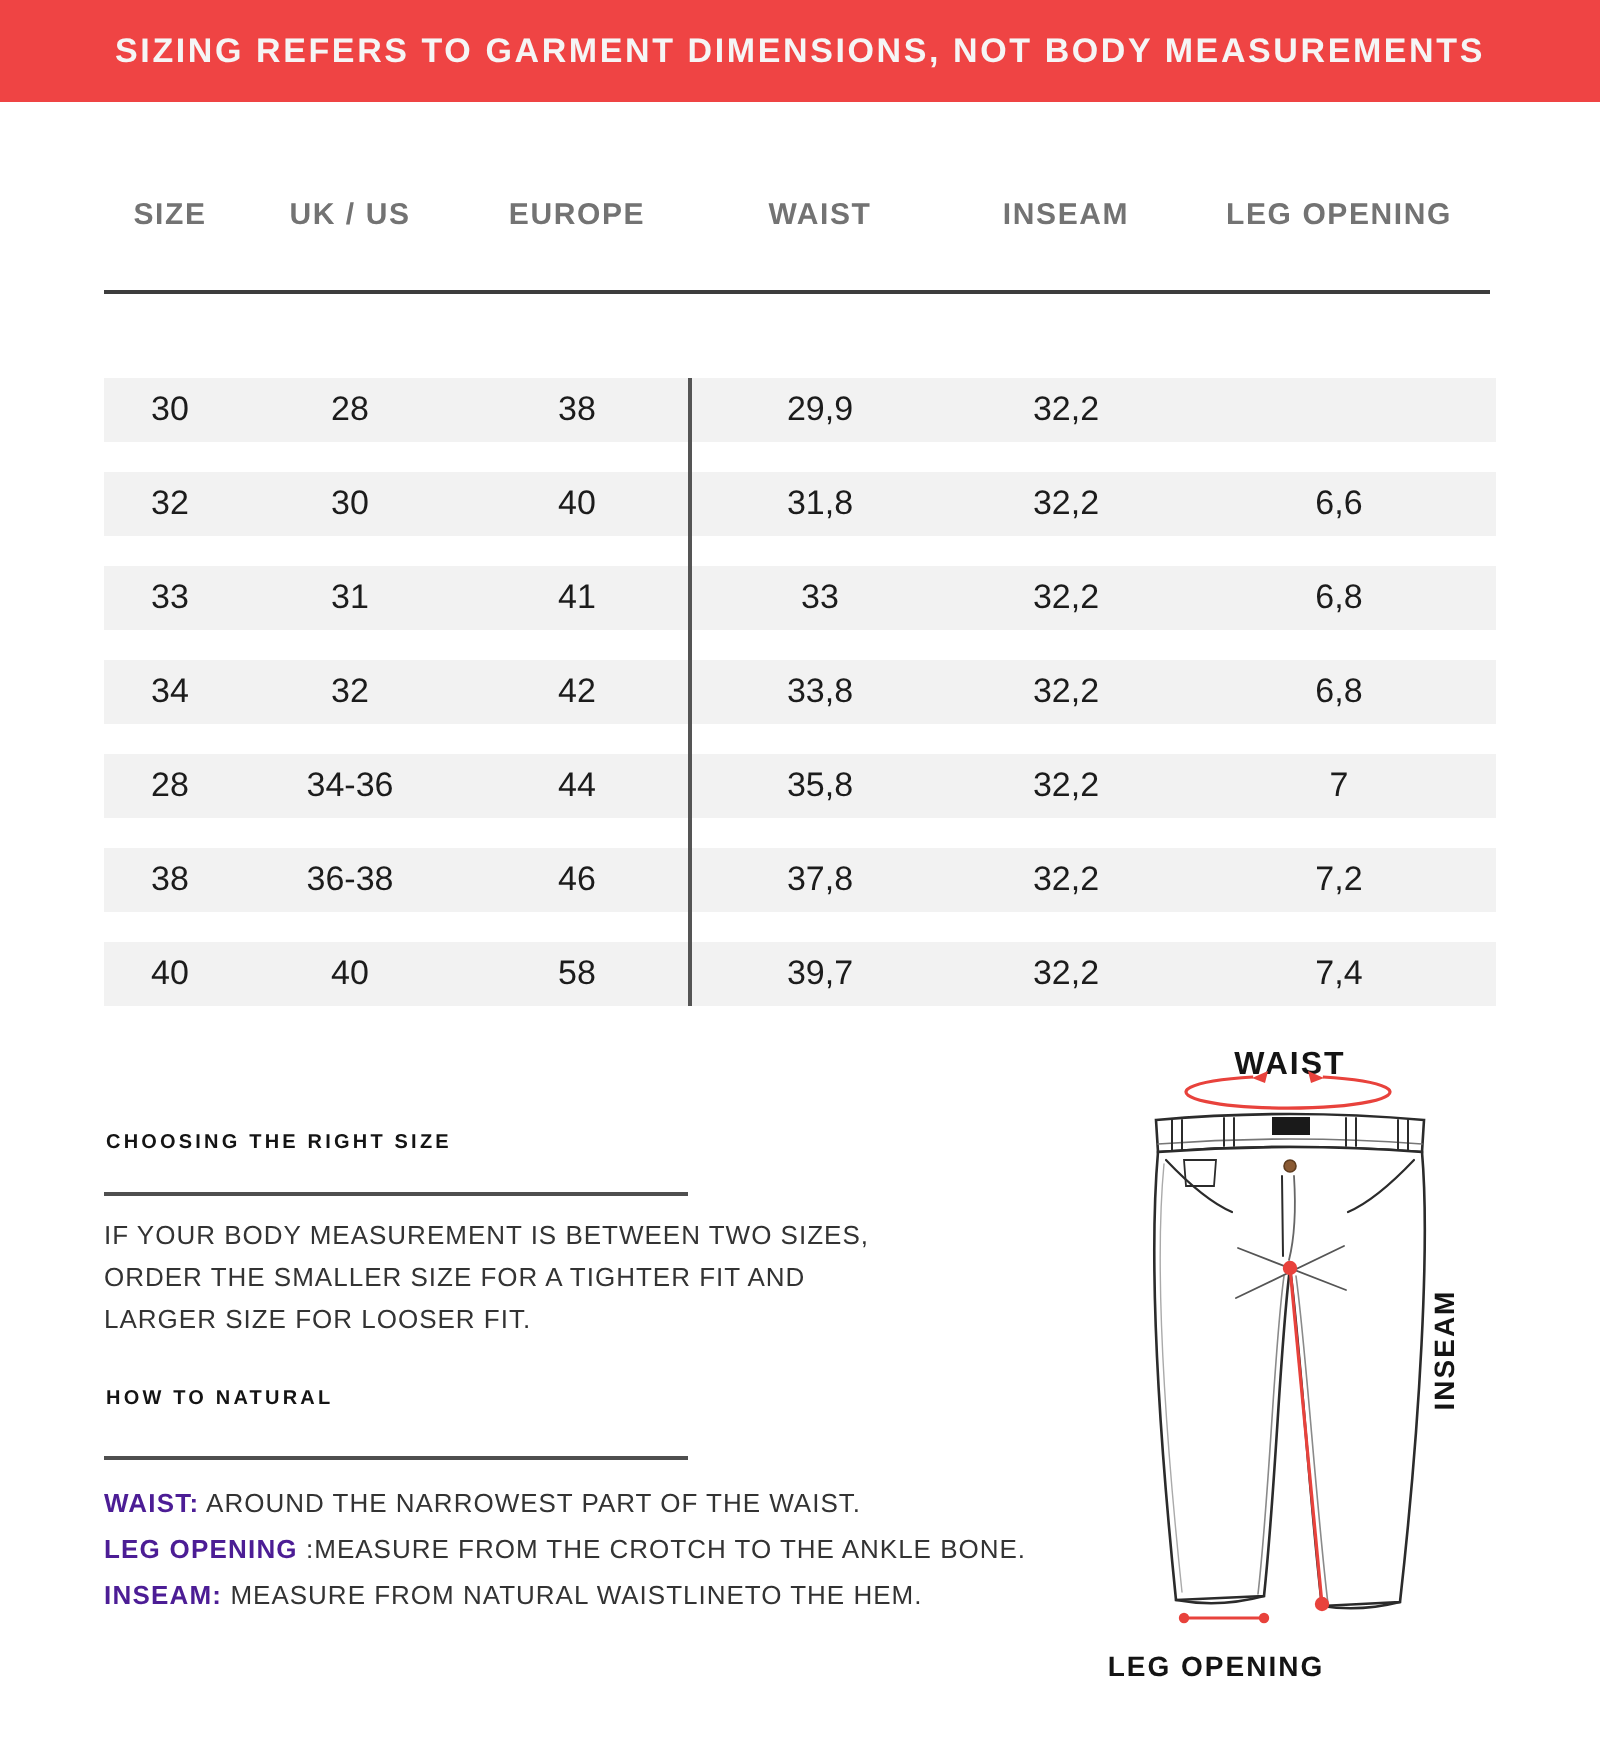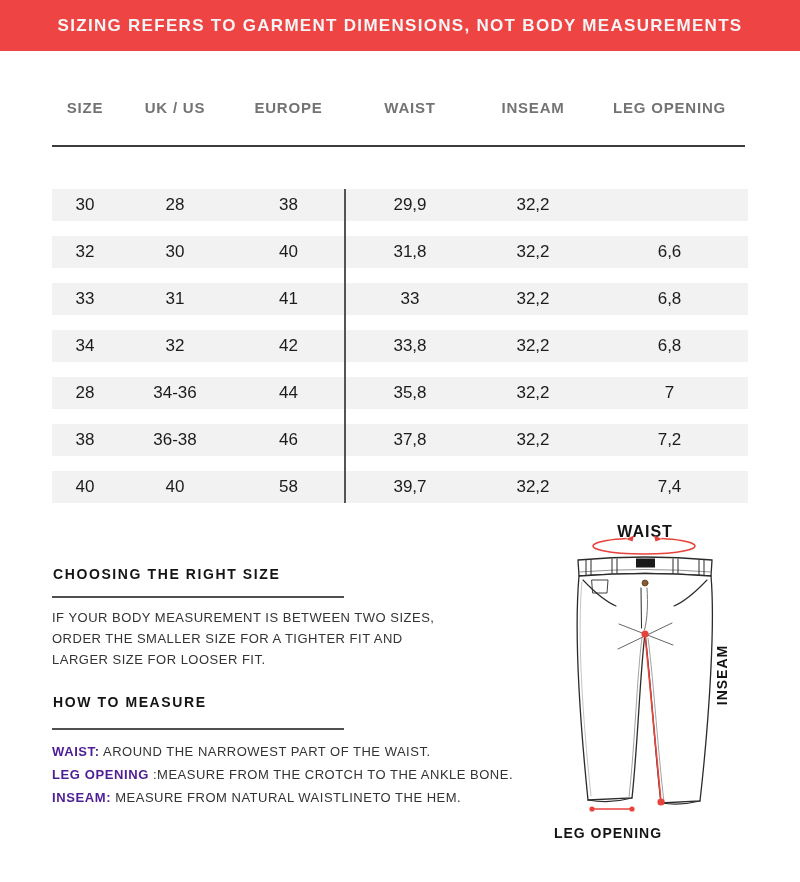--- a/index.html
+++ b/index.html
@@ -32,21 +32,21 @@
   }
   .trow:last-child{margin-bottom:0;}
   .tcell{
     display:flex;align-items:center;justify-content:center;
     font-size:17px;font-weight:500;color:#1c1c1c;white-space:nowrap;
   }
   .col-divider{
     position:absolute;left:344px;top:189px;width:2px;height:314px;background:#555555;
   }
   .section-title{
-    position:absolute;left:53px;font-size:14px;font-weight:bold;letter-spacing:1.6px;color:#141414;white-space:nowrap;
+    position:absolute;left:53px;font-size:10px;font-weight:bold;letter-spacing:1.6px;color:#141414;white-space:nowrap;
   }
   .title-rule{
     position:absolute;left:52px;width:292px;height:2px;background:#4f4f4f;
   }
   .body-text{
     position:absolute;left:52px;font-size:13px;letter-spacing:0.5px;color:#333333;white-space:nowrap;
   }
   .body-text .line{height:21px;line-height:21px;}
   .measure .line{height:23px;line-height:23px;}
   .measure b{color:#4c1d95;letter-spacing:0.6px;margin-top:44px;}
@@ -129,21 +129,21 @@
 <div class="col-divider"></div>
 
 <div class="section-title" style="top:566px;">CHOOSING THE RIGHT SIZE</div>
 <div class="title-rule" style="top:596px;"></div>
 <div class="body-text" style="top:607px;">
   <div class="line">IF YOUR BODY MEASUREMENT IS BETWEEN TWO SIZES,</div>
   <div class="line">ORDER THE SMALLER SIZE FOR A TIGHTER FIT AND</div>
   <div class="line">LARGER SIZE FOR LOOSER FIT.</div>
 </div>
 
-<div class="section-title" style="top:694px;">HOW TO MEASURE</div>
+<div class="section-title" style="top:694px;">HOW TO NATURAL</div>
 <div class="title-rule" style="top:728px;"></div>
 <div class="body-text measure" style="top:740px;">
   <div class="line"><b>WAIST:</b><span> AROUND THE NARROWEST PART OF THE WAIST.</span></div>
   <div class="line"><b>LEG OPENING</b><span> :MEASURE FROM THE CROTCH TO THE ANKLE BONE.</span></div>
   <div class="line"><b>INSEAM:</b><span> MEASURE FROM NATURAL WAISTLINETO THE HEM.</span></div>
 </div>
 
 <svg class="pants-diagram" viewBox="0 0 210 345">
 
   <text x="97" y="25" text-anchor="middle" font-size="16" font-weight="bold" letter-spacing="1" fill="#141414">WAIST</text>

